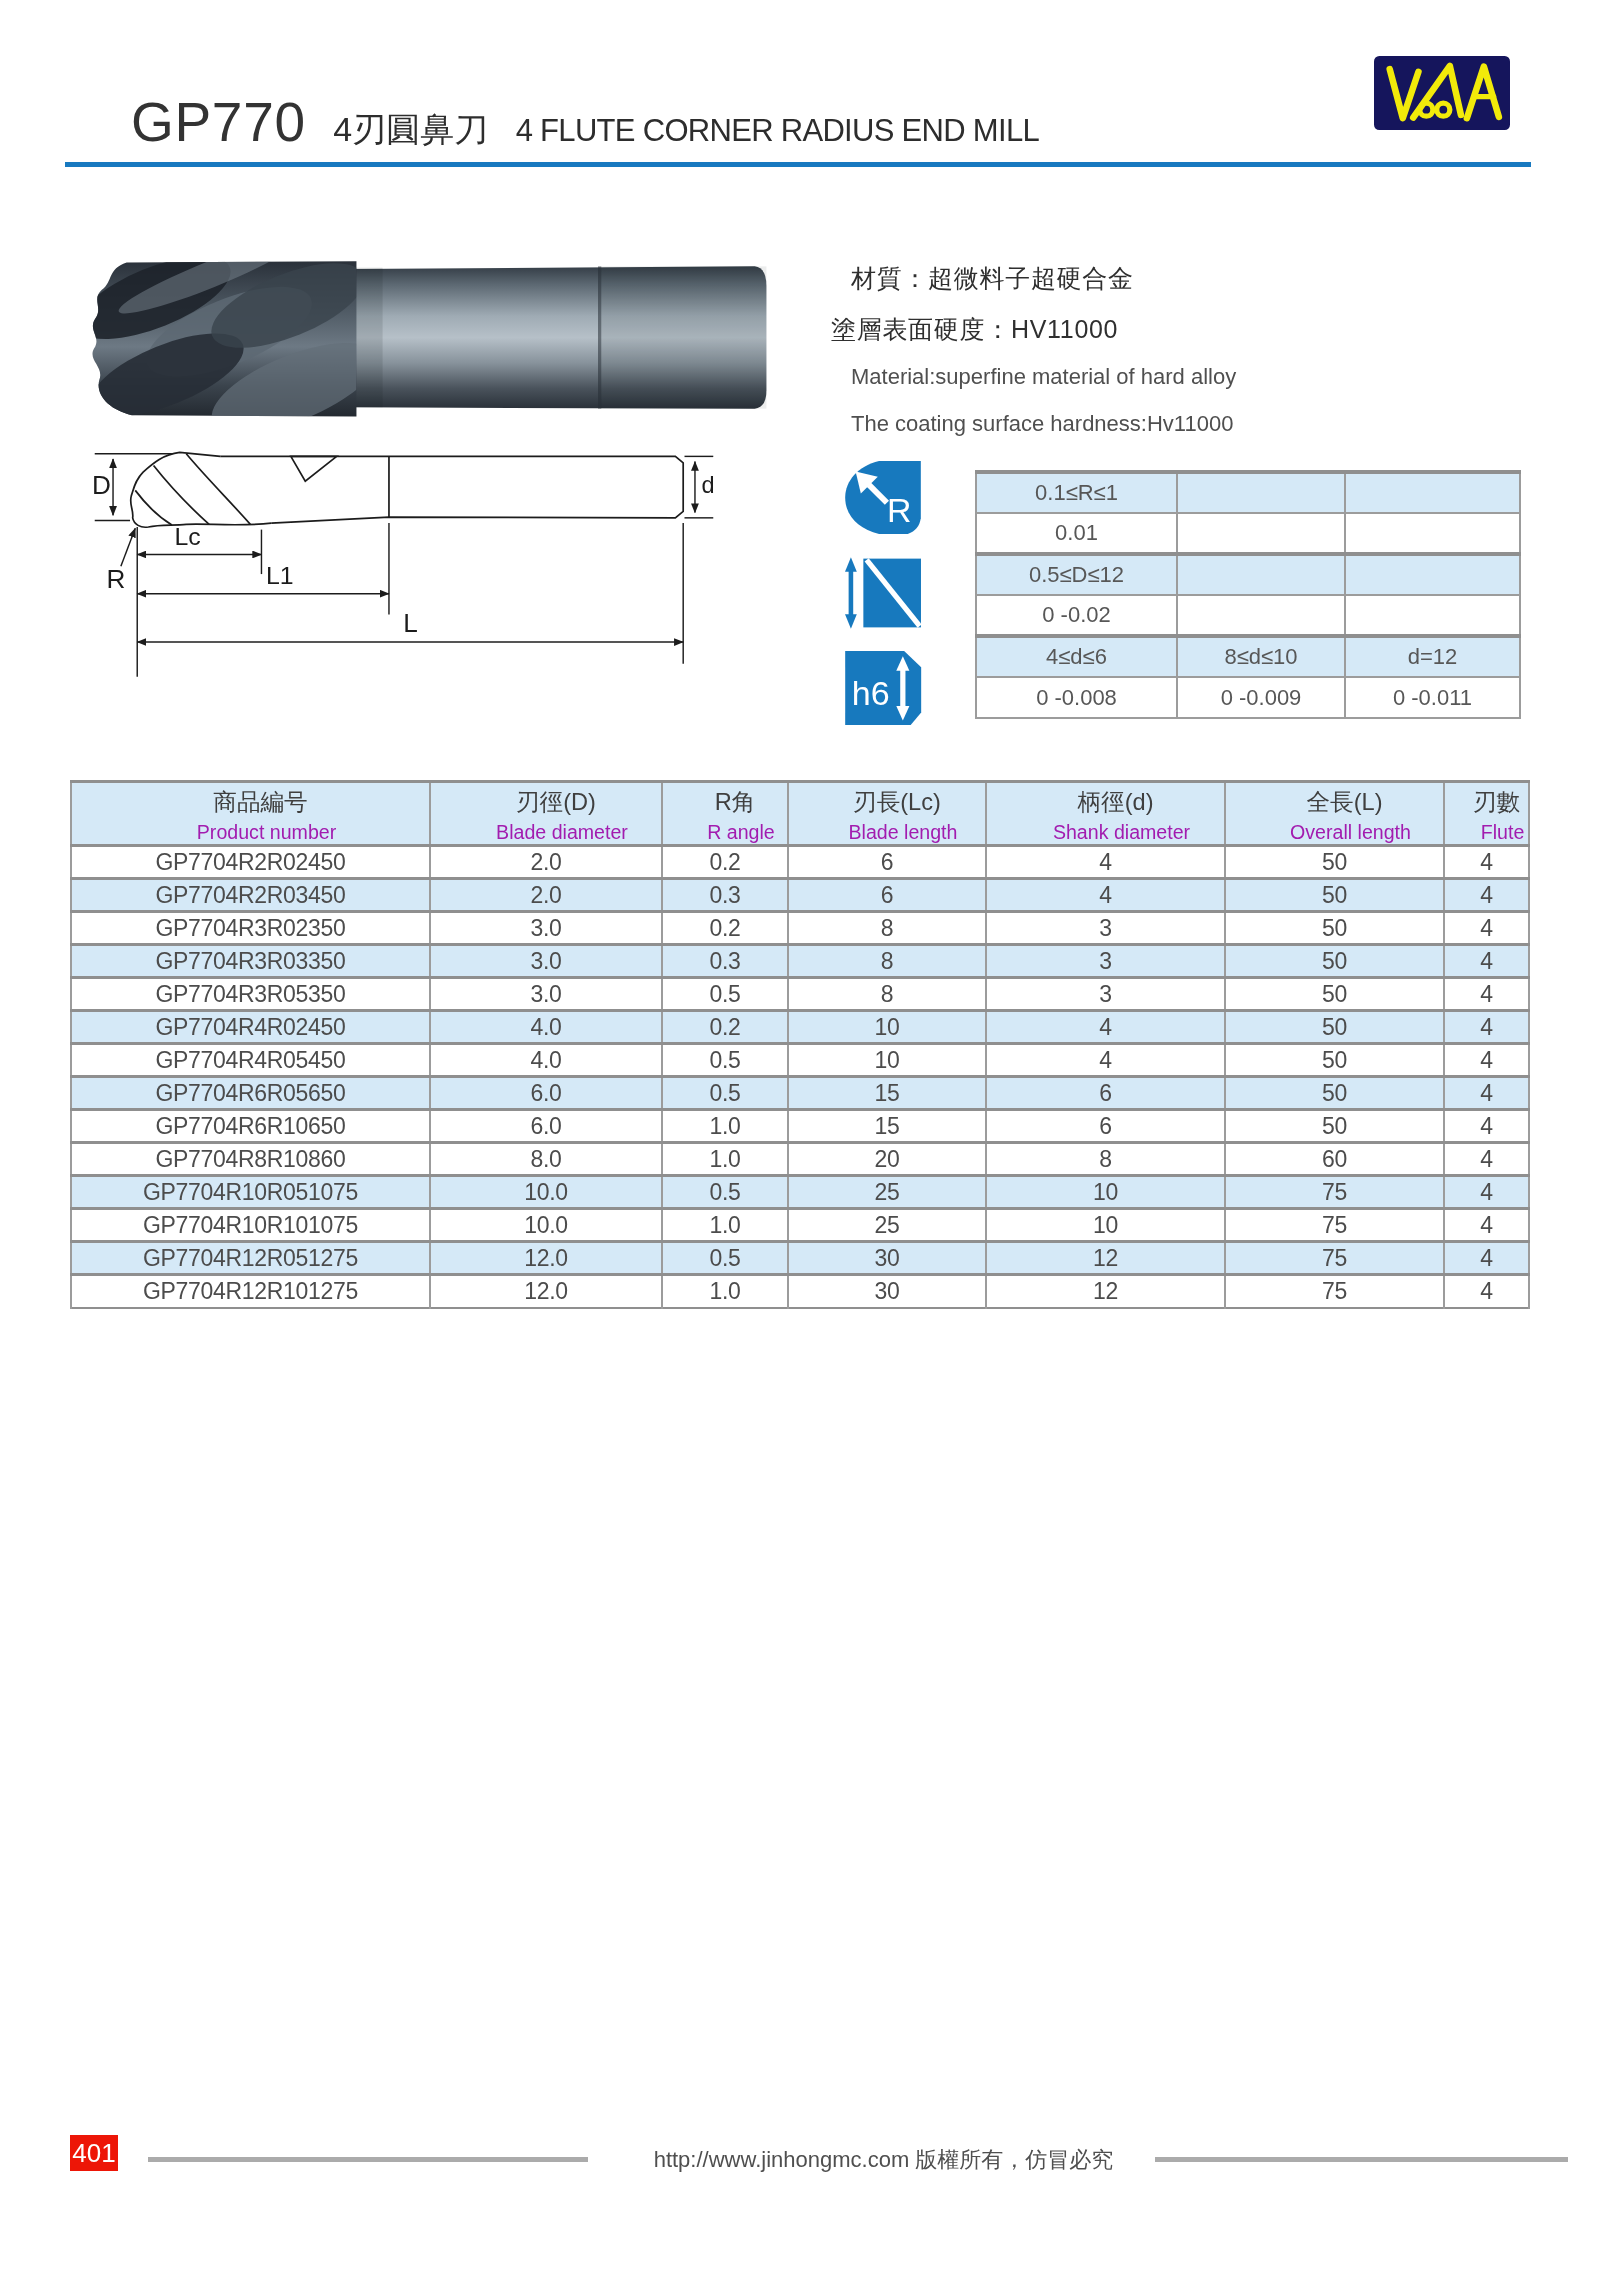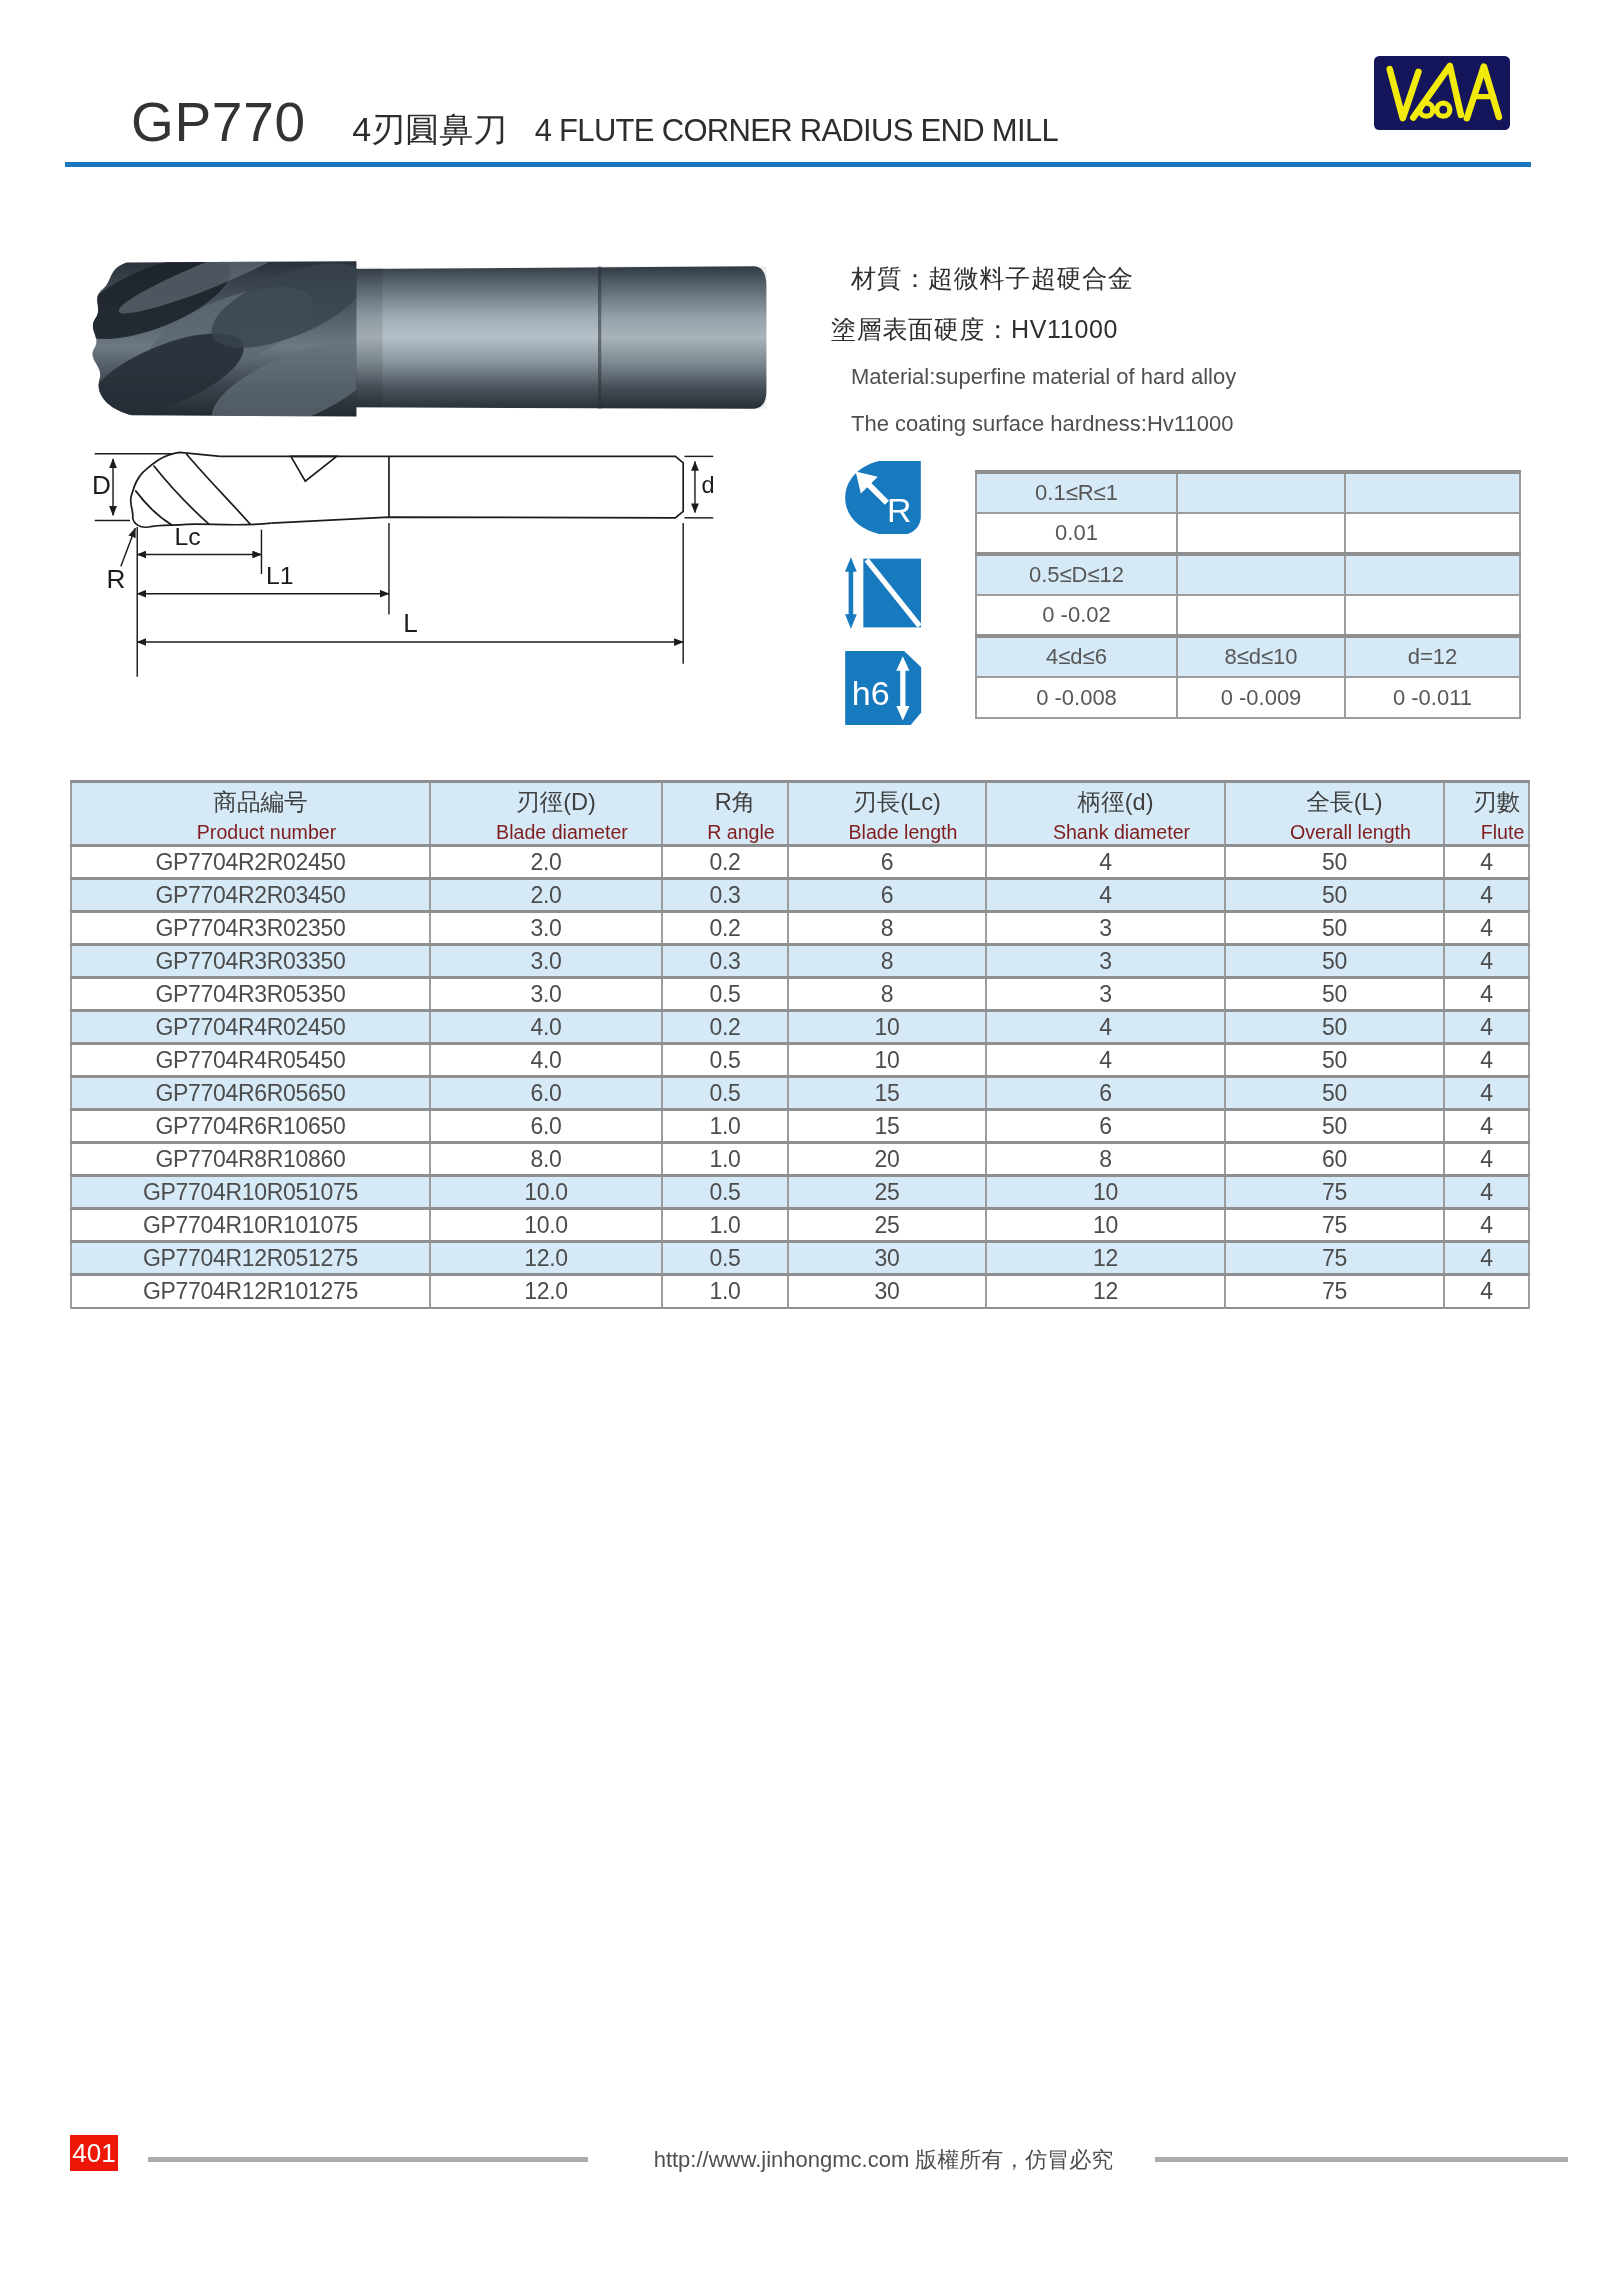--- a/index.html
+++ b/index.html
@@ -11,21 +11,21 @@
   html,body{background:#fff;}
   body{
     width:1622px; height:2295px; position:relative; overflow:hidden;
     font-family:"Liberation Sans","DejaVu Sans",sans-serif; color:var(--ink);
   }
   .abs{position:absolute;}
 
   
   .title-row{left:121px; top:90px; display:flex; align-items:baseline; gap:27.5px; white-space:nowrap;}
   .model{font-size:55px; font-weight:400; letter-spacing:0.7px; color:#333; font-stretch:condensed;margin-left:10px;}
-  .sub-zh{font-size:34px; color:#2d2d2d;margin-left:19px;}
+  .sub-zh{font-size:34px; color:#2d2d2d;}
   .sub-en{font-size:31px; color:#2d2d2d; font-stretch:condensed; letter-spacing:-0.7px;}
   .blue-rule{left:65px; top:162px; width:1466px; height:5.2px; background:var(--accent-blue);}
   .logo-box{left:1374px; top:56px; width:136px; height:74px;}
 
   
   .spec-zh{font-size:25px; color:#2f2f2f; letter-spacing:0.7px;}
   .spec-en{font-size:22px; color:#4f4f4f; font-stretch:condensed;text-align:center;}
 
   
   .tol-table{left:975px; top:470px; width:543px; border-collapse:collapse; table-layout:fixed;
@@ -34,21 +34,21 @@
                 font-size:22px; color:#575757; font-stretch:condensed;}
   .tol-table tr.row-even{border-top:4.6px solid var(--border-gray);}
   .tol-table tr.row-even td{background:var(--table-blue);}
 
   
   .main-table{left:70px; top:780px; width:1459px; border-collapse:collapse; table-layout:fixed;
               border:2px solid var(--border-gray); border-top:3.9px solid var(--border-gray);}
   .main-table th{background:var(--table-blue); height:50px; border:2px solid var(--cell-border);
                  font-weight:400; vertical-align:middle;}
   .main-table th .zh{font-size:23.6px; color:#3f3f3f; padding-top:2.6px;padding-left:20px;}
-  .main-table th .en{font-size:19.6px; color:#7f1d1d; font-stretch:condensed; padding-top:3.9px;padding-left:32px;}
+  .main-table th .en{font-size:19.6px; color:#a21caf; font-stretch:condensed; padding-top:3.9px;padding-left:32px;}
   .main-table td{height:33px; border-left:2px solid var(--cell-border); border-right:2px solid var(--cell-border);
                  border-top:3.3px solid var(--border-gray); text-align:center; font-size:23px;
                  color:var(--cell-ink); font-stretch:condensed; letter-spacing:-0.3px;}
   .main-table tbody tr.row-odd td{background:var(--table-blue);margin-left:44px;}
 
   
   .page-badge{left:70px; top:2135px; width:48px; height:36px; background:var(--page-red);
               color:#fff; font-size:26px; display:flex; align-items:center; justify-content:center;
               font-stretch:condensed;}
   .foot-rule{top:2157px; height:4.6px; background:#ababab;}

